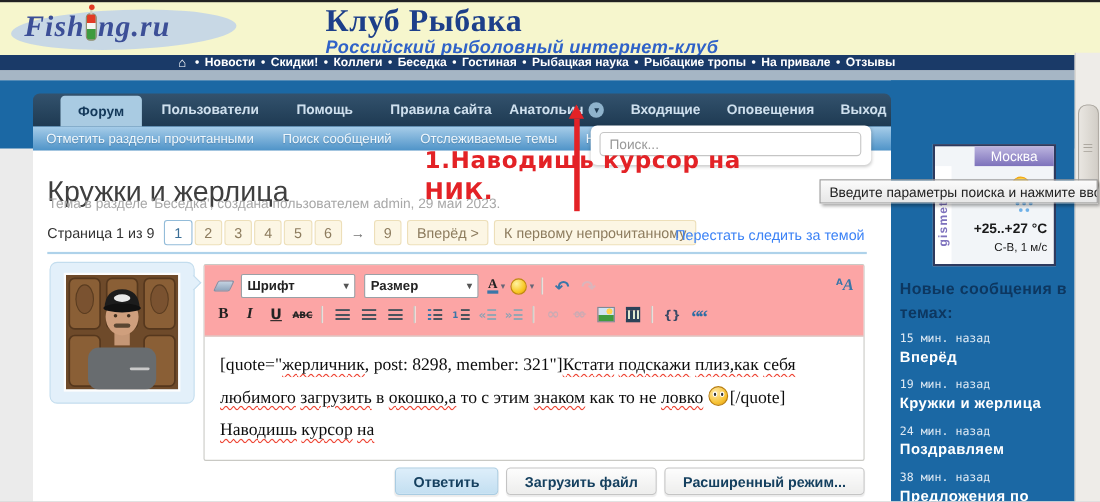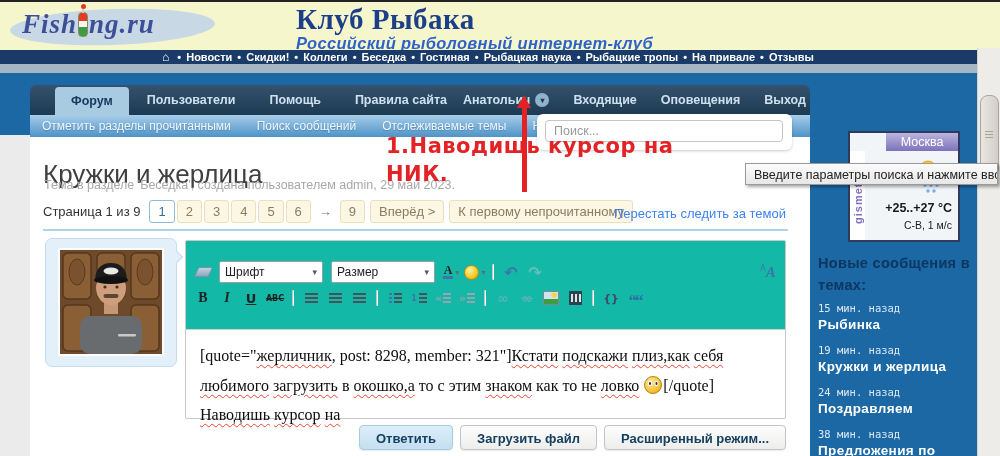--- a/index.html
+++ b/index.html
@@ -66,21 +66,21 @@
   .unfollow{position:absolute;right:24px;top:69px;font-size:13px;color:#3b82f6;cursor:pointer;}
   .divider{position:absolute;left:13px;right:22px;top:92px;border-top:2px solid #aed2ea;}
 
   
   .avatar-box{position:absolute;left:15px;top:101px;width:130px;height:127px;background:#e3f0fa;border:1px solid #c3ddee;border-radius:7px;}
   .avatar-box .pointer{position:absolute;right:-5px;top:13px;width:9px;height:9px;background:#e3f0fa;border-top:1px solid #c3ddee;border-right:1px solid #c3ddee;transform:rotate(45deg);}
   .avatar-box svg{position:absolute;left:12px;top:9px;border:2px solid #fdfdfd;cursor:pointer;}
 
   
   .editor{position:absolute;left:155px;top:103px;width:601px;height:179px;border:1px solid #c9c9c4;background:#fff;border-radius:2px;box-sizing:border-box;}
-  .toolbar{background:#14b8a6;border-bottom:1px solid #d4d4cf;padding:18px 6px;}
+  .toolbar{background:#fca5a5;border-bottom:1px solid #d4d4cf;padding:6px 6px;font-weight:bold;}
   .trow{display:flex;align-items:center;height:26px;gap:2px;}
   .icon-group{display:flex;align-items:center;gap:2px;}
   .spacer{flex:1;}
   .ticon{width:22px;height:20px;display:flex;align-items:center;justify-content:center;border-radius:3px;cursor:pointer;color:#3a4document0;font-family:"DejaVu Sans",sans-serif;position:relative;}
   .ticon.disabled{opacity:.5;cursor:default;}
   .i-separator{width:1px;height:16px;background:#c6c6bf;border-right:1px solid #fff;margin:0 4px;cursor:default;}
   .tselect{display:flex;align-items:center;justify-content:space-between;width:92px;height:20px;background:#fff;border:1px solid #9aa0a6;border-radius:2px;padding:0 5px;font-size:12px;color:#222;cursor:pointer;margin:0 3px;}
   .tselect::after{content:"\25BE";font-size:9px;color:#555;}
   .i-remove-format::before{content:"";width:13px;height:8px;background:linear-gradient(#c3d2e1,#8fa6bd);border:1px solid #7d93a9;border-radius:2px;transform:skewX(-25deg);}
   .i-font-color::before{content:"A";font-family:"Liberation Serif",serif;font-weight:bold;font-size:12px;line-height:11px;color:#222;border-bottom:3px solid #3a76a8;padding:0 1px;}
@@ -332,21 +332,21 @@
           <circle cx="34" cy="32" r="1.7"></circle>
       </g>
     </svg>
     <div class="weather-temp">+25..+27 °C</div>
     <div class="weather-wind">С-В, 1 м/с</div>
   </div>
   <div class="side-title">Новые сообщения в темах:</div>
   <div class="side-list">
       <div class="msg">
     <div class="msg-time">15 мин. назад</div>
-    <div class="msg-topic">Рыбинка</div>
+    <div class="msg-topic">Вперёд</div>
   </div>
       <div class="msg">
     <div class="msg-time">19 мин. назад</div>
     <div class="msg-topic">Кружки и жерлица</div>
   </div>
       <div class="msg">
     <div class="msg-time">24 мин. назад</div>
     <div class="msg-topic">Поздравляем</div>
   </div>
       <div class="msg">

